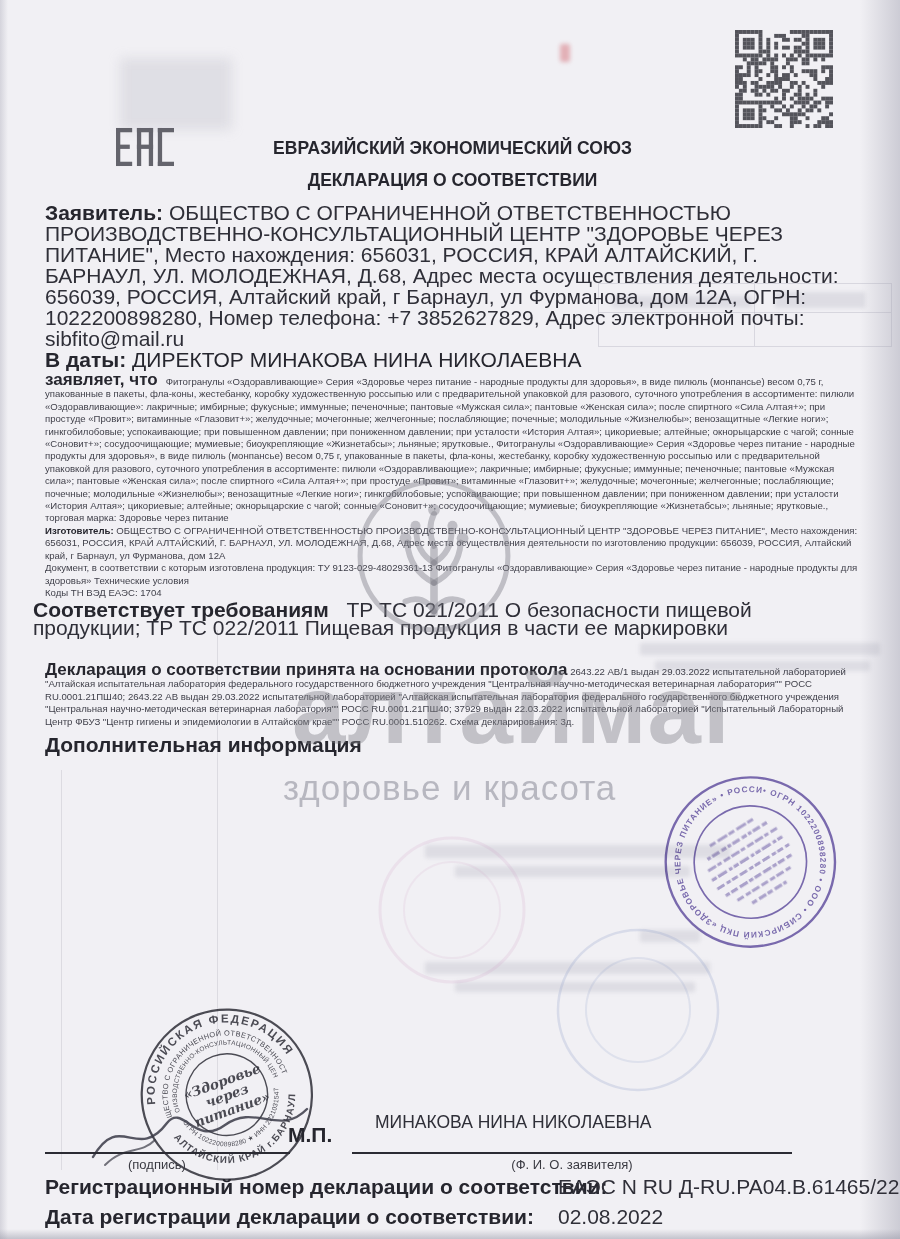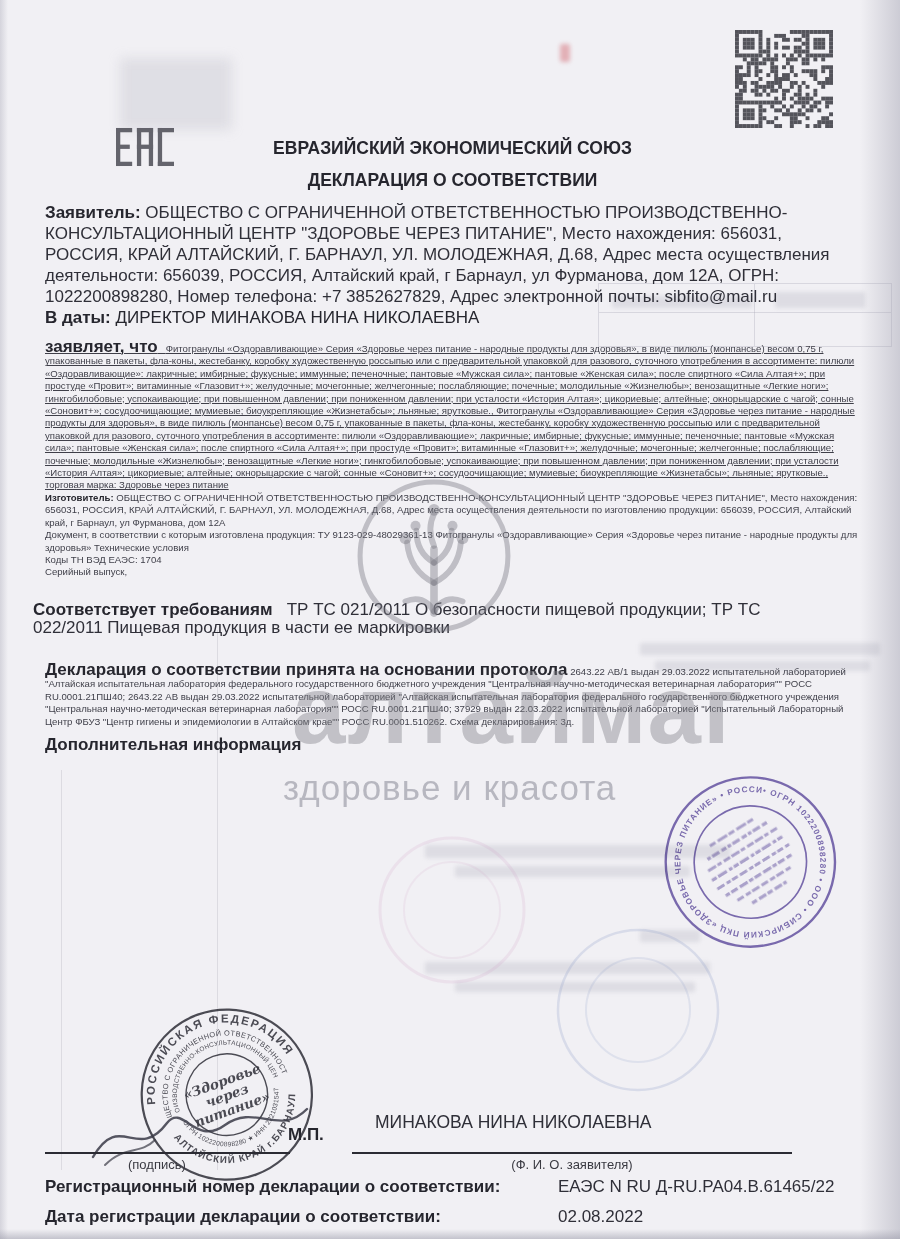--- a/index.html
+++ b/index.html
@@ -1,20 +1,20 @@
 <!DOCTYPE html>
 <html><head>
 <meta charset="utf-8">
 <style>
   html,body{margin:0;padding:0;background:#c9c9cf;}
   #page{position:relative;width:900px;height:1239px;background:#f1f0f4;overflow:hidden;
         font-family:"Liberation Sans","DejaVu Sans",sans-serif;color:#2f2f38;}
   .abs{position:absolute;}
   .b{font-weight:bold;color:#26262e;}
-  .body{font-size:17px;line-height:21px;}
+  .body{font-size:21px;line-height:21px;}
   .tiny{font-size:9.6px;line-height:12.4px;color:#3f3f49;}
   .tiny .lead{font-size:17px;font-weight:bold;color:#26262e;}
   .center{text-align:center;}
   .sigline{border-top:2px solid #2b2b33;height:0;}
   .caption{font-size:13px;color:#3a3a42;}
   .bleed{position:absolute;background:rgba(150,150,168,.22);filter:blur(2px);border-radius:2px;pointer-events:none;}
   .fold{position:absolute;width:1px;background:rgba(110,110,130,.16);pointer-events:none;}
   .wm-word{position:absolute;font-size:96px;font-weight:bold;letter-spacing:2px;
            color:rgba(128,128,137,.42);white-space:nowrap;pointer-events:none;}
   .wm-tag{position:absolute;font-size:35px;letter-spacing:1px;color:rgba(145,145,156,.60);
@@ -396,21 +396,21 @@
 
   <div class="abs" style="left:45px;top:202px;width:818px;height:398px;overflow:hidden;">
     <div class="body">
       <span class="b">Заявитель:</span>
       <span>ОБЩЕСТВО С ОГРАНИЧЕННОЙ ОТВЕТСТВЕННОСТЬЮ ПРОИЗВОДСТВЕННО-КОНСУЛЬТАЦИОННЫЙ ЦЕНТР "ЗДОРОВЬЕ ЧЕРЕЗ ПИТАНИЕ", Место нахождения: 656031, РОССИЯ, КРАЙ АЛТАЙСКИЙ, Г. БАРНАУЛ, УЛ. МОЛОДЕЖНАЯ, Д.68, Адрес места осуществления деятельности: 656039, РОССИЯ, Алтайский край, г Барнаул, ул Фурманова, дом 12А, ОГРН: 1022200898280, Номер телефона: +7 3852627829, Адрес электронной почты: sibfito@mail.ru</span>
     </div>
     <div class="body">
       <span class="b">В даты:</span>
       <span class="b" style="font-weight:normal;">ДИРЕКТОР МИНАКОВА НИНА НИКОЛАЕВНА</span>
     </div>
-    <div class="tiny" style="margin-top:13px;text-decoration:underline;">
+    <div class="tiny" style="margin-top:4px;">
       <span class="lead">заявляет, что</span>&nbsp;&nbsp;
       <span>Фитогранулы «Оздоравливающие»  Серия «Здоровье через питание  - народные продукты для здоровья», в виде пилюль (монпансье) весом 0,75 г, упакованные в пакеты, фла-коны, жестебанку, коробку художественную россыпью или с предварительной упаковкой для разового, суточного употребления в ассортименте: пилюли  «Оздоравливающие»: лакричные; имбирные; фукусные; иммунные; печеночные; пантовые «Мужская сила»; пантовые «Женская  сила»; после спиртного «Сила Алтая+»; при простуде «Провит»; витаминные  «Глазовит+»;  желудочные; мочегонные; желчегонные; послабляющие; почечные; молодильные «Жизнелюбы»; венозащитные «Легкие ноги»; гинкгобилобовые; успокаивающие; при повышенном давлении; при пониженном давлении; при усталости «История Алтая»;  цикориевые; алтейные; окнорыцарские  с чагой;  сонные «Соновит+»; сосудоочищающие; мумиевые; биоукрепляющие «Жизнетабсы»; льняные; ярутковые., Фитогранулы «Оздоравливающие»  Серия «Здоровье через питание  - народные продукты для здоровья», в виде пилюль (монпансье) весом 0,75 г, упакованные в пакеты, фла-коны, жестебанку, коробку художественную россыпью или с предварительной упаковкой для разового, суточного употребления в ассортименте: пилюли  «Оздоравливающие»; лакричные; имбирные; фукусные; иммунные; печеночные; пантовые «Мужская сила»; пантовые «Женская  сила»; после спиртного «Сила Алтая+»; при простуде «Провит»; витаминные  «Глазовит+»;  желудочные; мочегонные; желчегонные; послабляющие; почечные; молодильные «Жизнелюбы»; венозащитные «Легкие ноги»; гинкгобилобовые; успокаивающие; при повышенном давлении; при пониженном давлении; при усталости «История Алтая»; цикориевые; алтейные; окнорыцарские  с чагой;  сонные «Соновит+»; сосудоочищающие; мумиевые; биоукрепляющие «Жизнетабсы»; льняные; ярутковые., торговая марка: Здоровье через питание</span>
     </div>
     <div class="tiny">
       <span class="b" style="font-size:9.6px;">Изготовитель:</span>
       <span>ОБЩЕСТВО С ОГРАНИЧЕННОЙ ОТВЕТСТВЕННОСТЬЮ ПРОИЗВОДСТВЕННО-КОНСУЛЬТАЦИОННЫЙ ЦЕНТР "ЗДОРОВЬЕ ЧЕРЕЗ ПИТАНИЕ", Место нахождения: 656031, РОССИЯ, КРАЙ АЛТАЙСКИЙ, Г. БАРНАУЛ, УЛ. МОЛОДЕЖНАЯ, Д.68, Адрес места осуществления деятельности по изготовлению продукции: 656039, РОССИЯ, Алтайский край, г Барнаул, ул Фурманова, дом 12А</span>
     </div>
     <div class="tiny">Документ, в соответствии с которым изготовлена продукция: ТУ 9123-029-48029361-13  Фитогранулы «Оздоравливающие»  Серия «Здоровье через питание - народные продукты для здоровья» Технические условия</div>
     <div class="tiny">Коды ТН ВЭД ЕАЭС: 1704</div>
     <div class="tiny">Серийный выпуск,</div>

